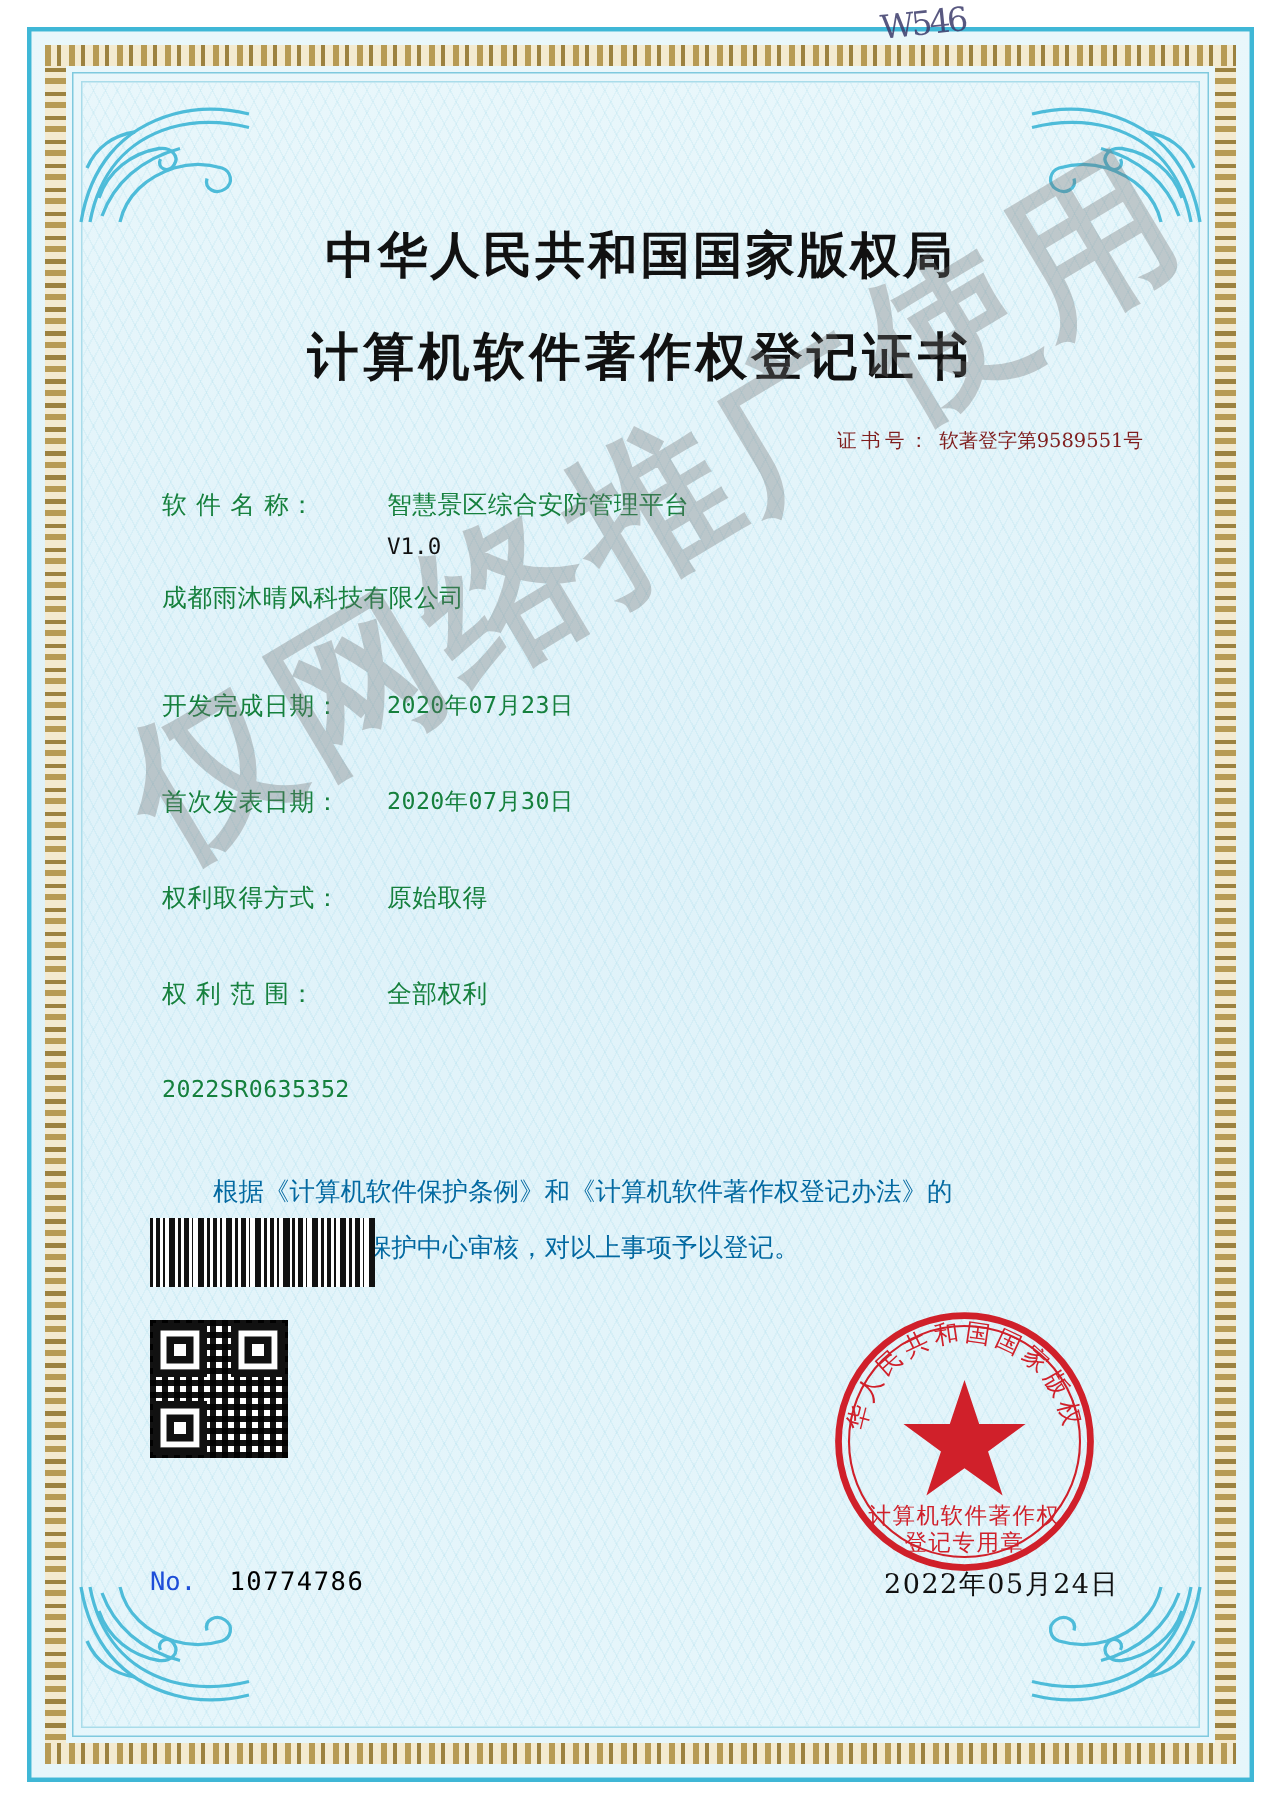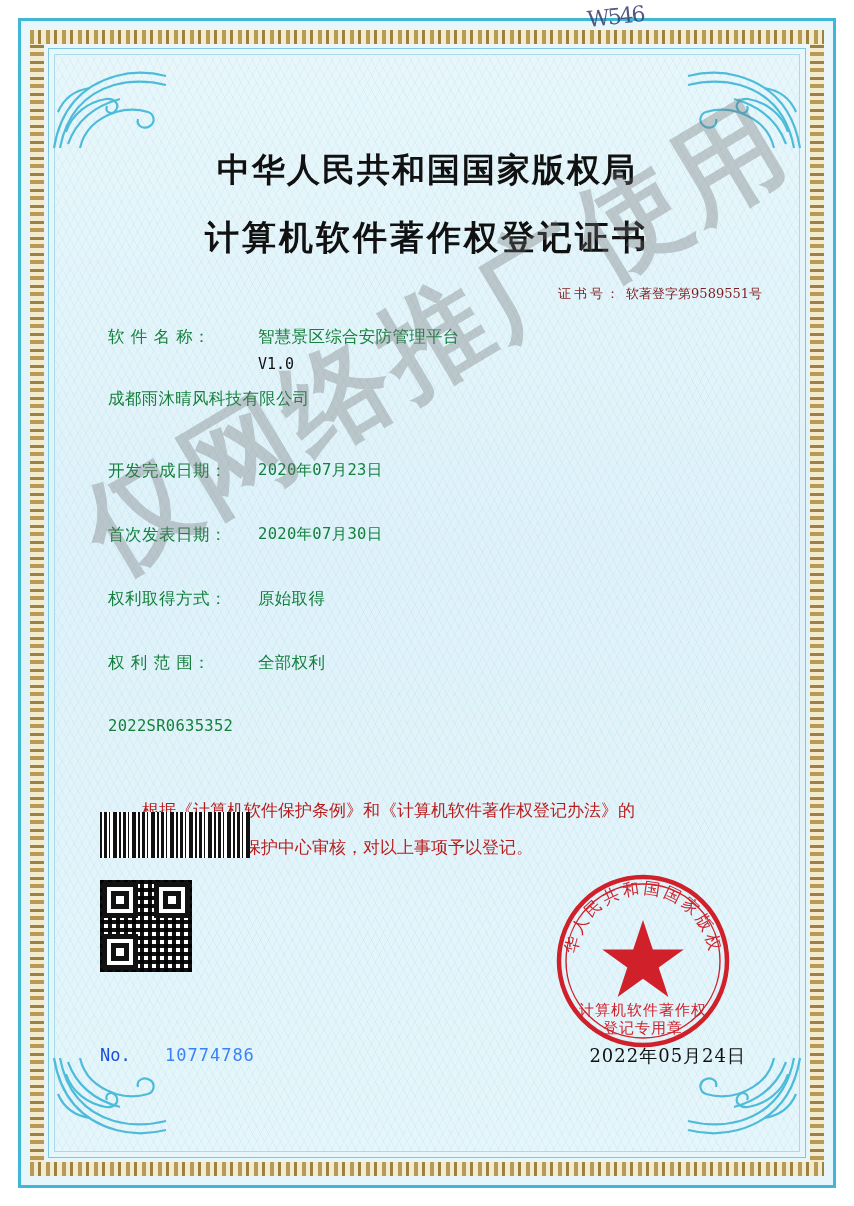--- a/index.html
+++ b/index.html
@@ -170,27 +170,27 @@
     font-family: "DejaVu Sans Mono", "Liberation Mono", monospace;
     font-size: 15px;
     margin-top: -6px;
     margin-bottom: 12px;
     color: #111;
   }
   .gap-sm { height: 26px; }
   .gap-md { height: 34px; }
 
   .statement {
-    margin-top: 52px;
+    margin-top: 38px;
     padding-left: 38px;
     padding-right: 26px;
     font-size: 17px;
     line-height: 2.2;
-    color: #b91c1c;
-    font-family: Liberation Serif, serif;
+    color: #0369a1;
+    font-family: Liberation Mono, monospace;
   }
   .statement p { margin: 0; }
   .statement .indent { text-indent: 34px; }
 
   
   .codes {
     position: absolute;
     left: 100px;
     top: 812px;
   }
@@ -236,21 +236,21 @@
 
   .serial {
     position: absolute;
     left: 100px;
     top: 1045px;
     font-size: 17px;
     color: #111;
     font-family: "DejaVu Sans Mono", "Liberation Mono", monospace;
   }
   .serial .no-lbl { color: #1d4ed8; }
-  .serial .no-val { color: #3b82f6; letter-spacing: 1px; margin-left: 24px; }
+  .serial .no-val { color: #000000; letter-spacing: 1px; margin-left: 12px; }
 
   .issue-date {
     position: absolute;
     right: 108px;
     top: 1044px;
     font-size: 18px;
     color: #111;
     font-family: "DejaVu Serif", "Liberation Serif", serif;
     letter-spacing: 1px;
   }

